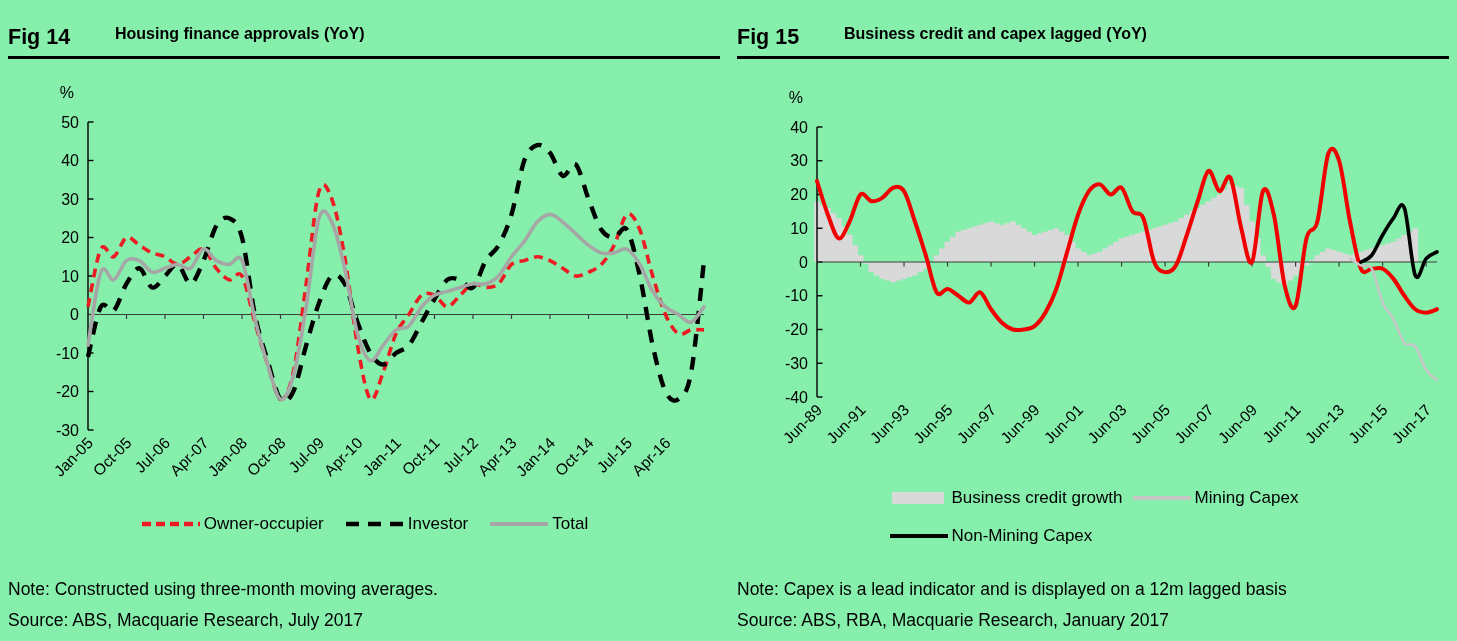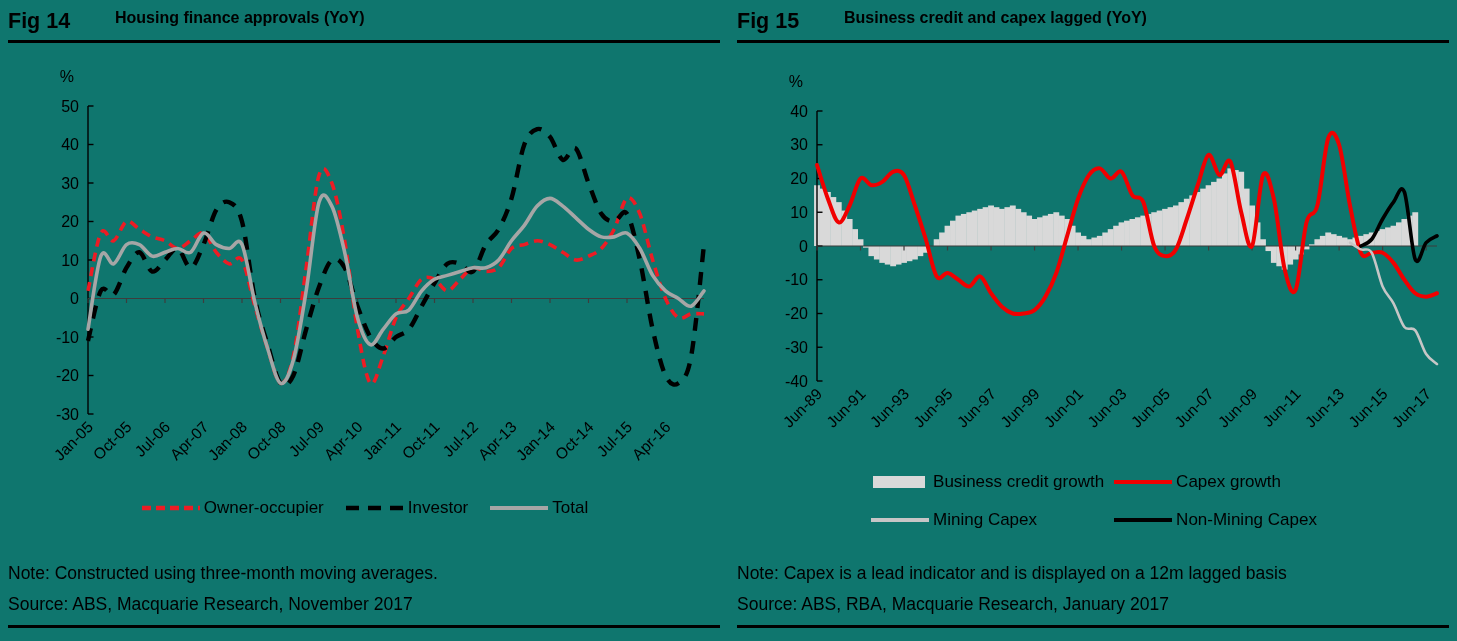--- a/index.html
+++ b/index.html
@@ -1,17 +1,17 @@
 <!DOCTYPE html>
 <html><head>
 <meta charset="utf-8">
 <style>
   html,body{margin:0;padding:0;background:#fff;}
   body{font-family:"Liberation Sans", sans-serif; color:#000;}
-  .page{width:1457px;height:641px;background:#0f766e;display:flex;gap:17px;padding:0 8px;box-sizing:border-box;overflow:hidden;}
+  .page{width:1457px;height:641px;background:#86efac;display:flex;gap:17px;padding:16px 8px;box-sizing:border-box;overflow:hidden;}
   .panel{width:712px;height:639px;display:flex;flex-direction:column;}
   .panel-header{display:flex;align-items:flex-start;padding-top:9px;padding-bottom:6px;border-bottom:3.5px solid #000;}
   .fig-label{font-size:21.5px;font-weight:700;min-width:107px;}
   .fig-title{font-size:16px;font-weight:700;margin:0;}
   svg.chart{display:block;margin-top:8px;}
   svg{font-family:"Liberation Sans", sans-serif;}
   .legend{font-size:17px;}
   .legend-row{display:flex;justify-content:center;align-items:center;gap:20px;margin-top:22px;}
   .legend-grid{display:grid;grid-template-columns:auto auto;column-gap:8px;row-gap:18px;justify-content:center;margin-top:16px;text-align:center;}
   .legend-item{display:flex;align-items:center;gap:2px;white-space:nowrap;}
@@ -103,21 +103,21 @@
         </div>
         <div class="legend-item">
           <svg width="62" height="16">
             <line x1="2" x2="60" y1="8" y2="8" stroke="#A6A6A6" stroke-width="4"></line>
           </svg>
           <span>Total</span>
         </div>
       </div>
     <div class="spacer"></div>
     <p class="note">Note: Constructed using three-month moving averages.</p>
-    <p class="note">Source: ABS, Macquarie Research, November 2017</p>
+    <p class="note">Source: ABS, Macquarie Research, July 2017</p>
     <div class="bottom-rule"></div>
   </section>
 
   <section class="panel">
     <header class="panel-header">
       <span class="fig-label">Fig 15</span>
       <h2 class="fig-title">Business credit and capex lagged (YoY)</h2>
     </header>
     <svg class="chart" width="712" height="405">
         <rect x="77.0603448275862" y="134.25" width="5.879310344827587" height="60.75" fill="#D9D9D9"></rect>
@@ -288,26 +288,20 @@
       </svg>
     <div class="legend legend-grid">
         <div class="legend-item">
           <svg width="62" height="16">
             <rect x="4" y="2" width="52" height="12" fill="#D9D9D9"></rect>
           </svg>
           <span>Business credit growth</span>
         </div>
         <div class="legend-item">
           <svg width="62" height="16">
-            <line x1="2" x2="60" y1="8" y2="8" stroke="#F00000" stroke-width="4"></line>
-          </svg>
-          <span>Capex growth</span>
-        </div>
-        <div class="legend-item">
-          <svg width="62" height="16">
             <line x1="2" x2="60" y1="8" y2="8" stroke="#C6C6C6" stroke-width="4"></line>
           </svg>
           <span>Mining Capex</span>
         </div>
         <div class="legend-item">
           <svg width="62" height="16">
             <line x1="2" x2="60" y1="8" y2="8" stroke="#000000" stroke-width="4"></line>
           </svg>
           <span>Non-Mining Capex</span>
         </div>

